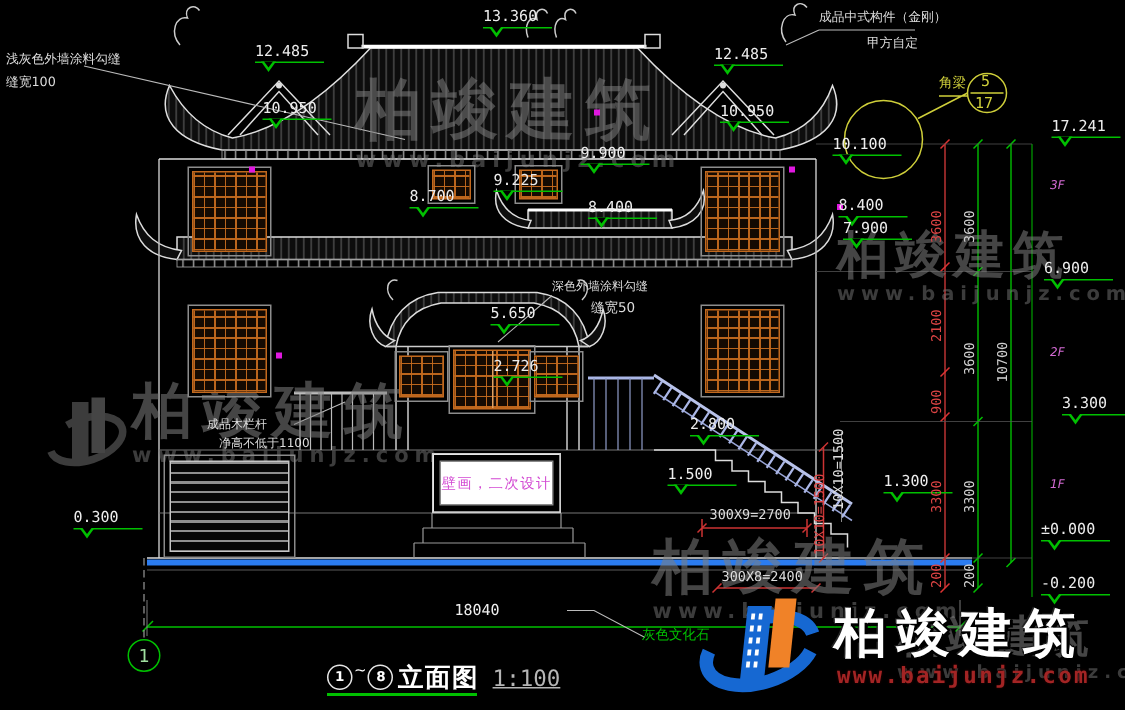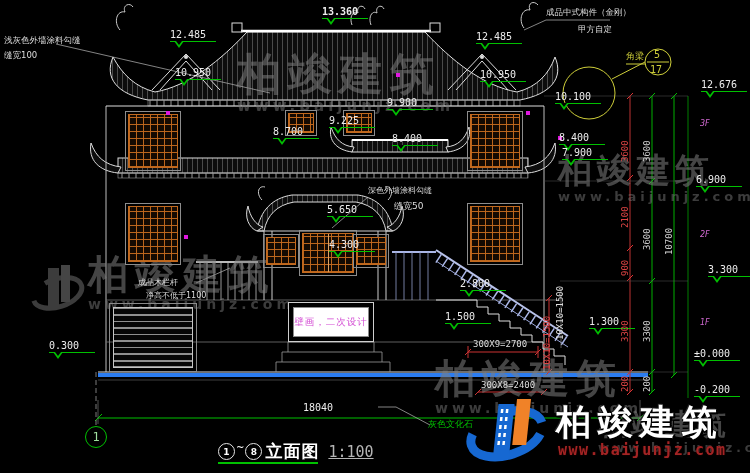--- a/index.html
+++ b/index.html
@@ -227,36 +227,36 @@
   <div class="mural" style="left:288px;top:302px;width:86px;height:40px;">
     <span>壁画，二次设计</span>
   </div>
 
   <div class="dot" style="left:166px;top:111px;"></div>
   <div class="dot" style="left:396px;top:73px;"></div>
   <div class="dot" style="left:526px;top:111px;"></div>
   <div class="dot" style="left:184px;top:235px;"></div>
   <div class="dot" style="left:558px;top:136px;"></div>
 
-  <div class="lvl" style="left:322px;top:7px;font-weight:bold;"><span>13.360</span><span class="bar">
+  <div class="lvl" style="left:322px;top:7px;"><span>13.360</span><span class="bar">
         <i></i>
       </span></div>
   <div class="lvl" style="left:170px;top:30px;"><span>12.485</span><span class="bar">
         <i></i>
       </span></div>
   <div class="lvl" style="left:476px;top:32px;"><span>12.485</span><span class="bar">
         <i></i>
       </span></div>
   <div class="lvl" style="left:175px;top:68px;"><span>10.950</span><span class="bar">
         <i></i>
       </span></div>
   <div class="lvl" style="left:480px;top:70px;"><span>10.950</span><span class="bar">
         <i></i>
       </span></div>
-  <div class="lvl" style="left:701px;top:80px;"><span>12.676</span><span class="bar">
+  <div class="lvl" style="left:701px;top:80px;"><span>17.241</span><span class="bar">
         <i></i>
       </span></div>
   <div class="lvl" style="left:555px;top:92px;"><span>10.100</span><span class="bar">
         <i></i>
       </span></div>
   <div class="lvl" style="left:387px;top:98px;"><span>9.900</span><span class="bar">
         <i></i>
       </span></div>
   <div class="lvl" style="left:329px;top:116px;"><span>9.225</span><span class="bar">
         <i></i>
@@ -272,21 +272,21 @@
       </span></div>
   <div class="lvl" style="left:562px;top:148px;"><span>7.900</span><span class="bar">
         <i></i>
       </span></div>
   <div class="lvl" style="left:696px;top:175px;"><span>6.900</span><span class="bar">
         <i></i>
       </span></div>
   <div class="lvl" style="left:327px;top:205px;"><span>5.650</span><span class="bar">
         <i></i>
       </span></div>
-  <div class="lvl" style="left:329px;top:240px;"><span>4.300</span><span class="bar">
+  <div class="lvl" style="left:329px;top:240px;"><span>2.726</span><span class="bar">
         <i></i>
       </span></div>
   <div class="lvl" style="left:696px;top:265px;margin-left:12px;"><span>3.300</span><span class="bar">
         <i></i>
       </span></div>
   <div class="lvl" style="left:460px;top:279px;"><span>2.800</span><span class="bar">
         <i></i>
       </span></div>
   <div class="lvl" style="left:445px;top:312px;"><span>1.500</span><span class="bar">
         <i></i>

